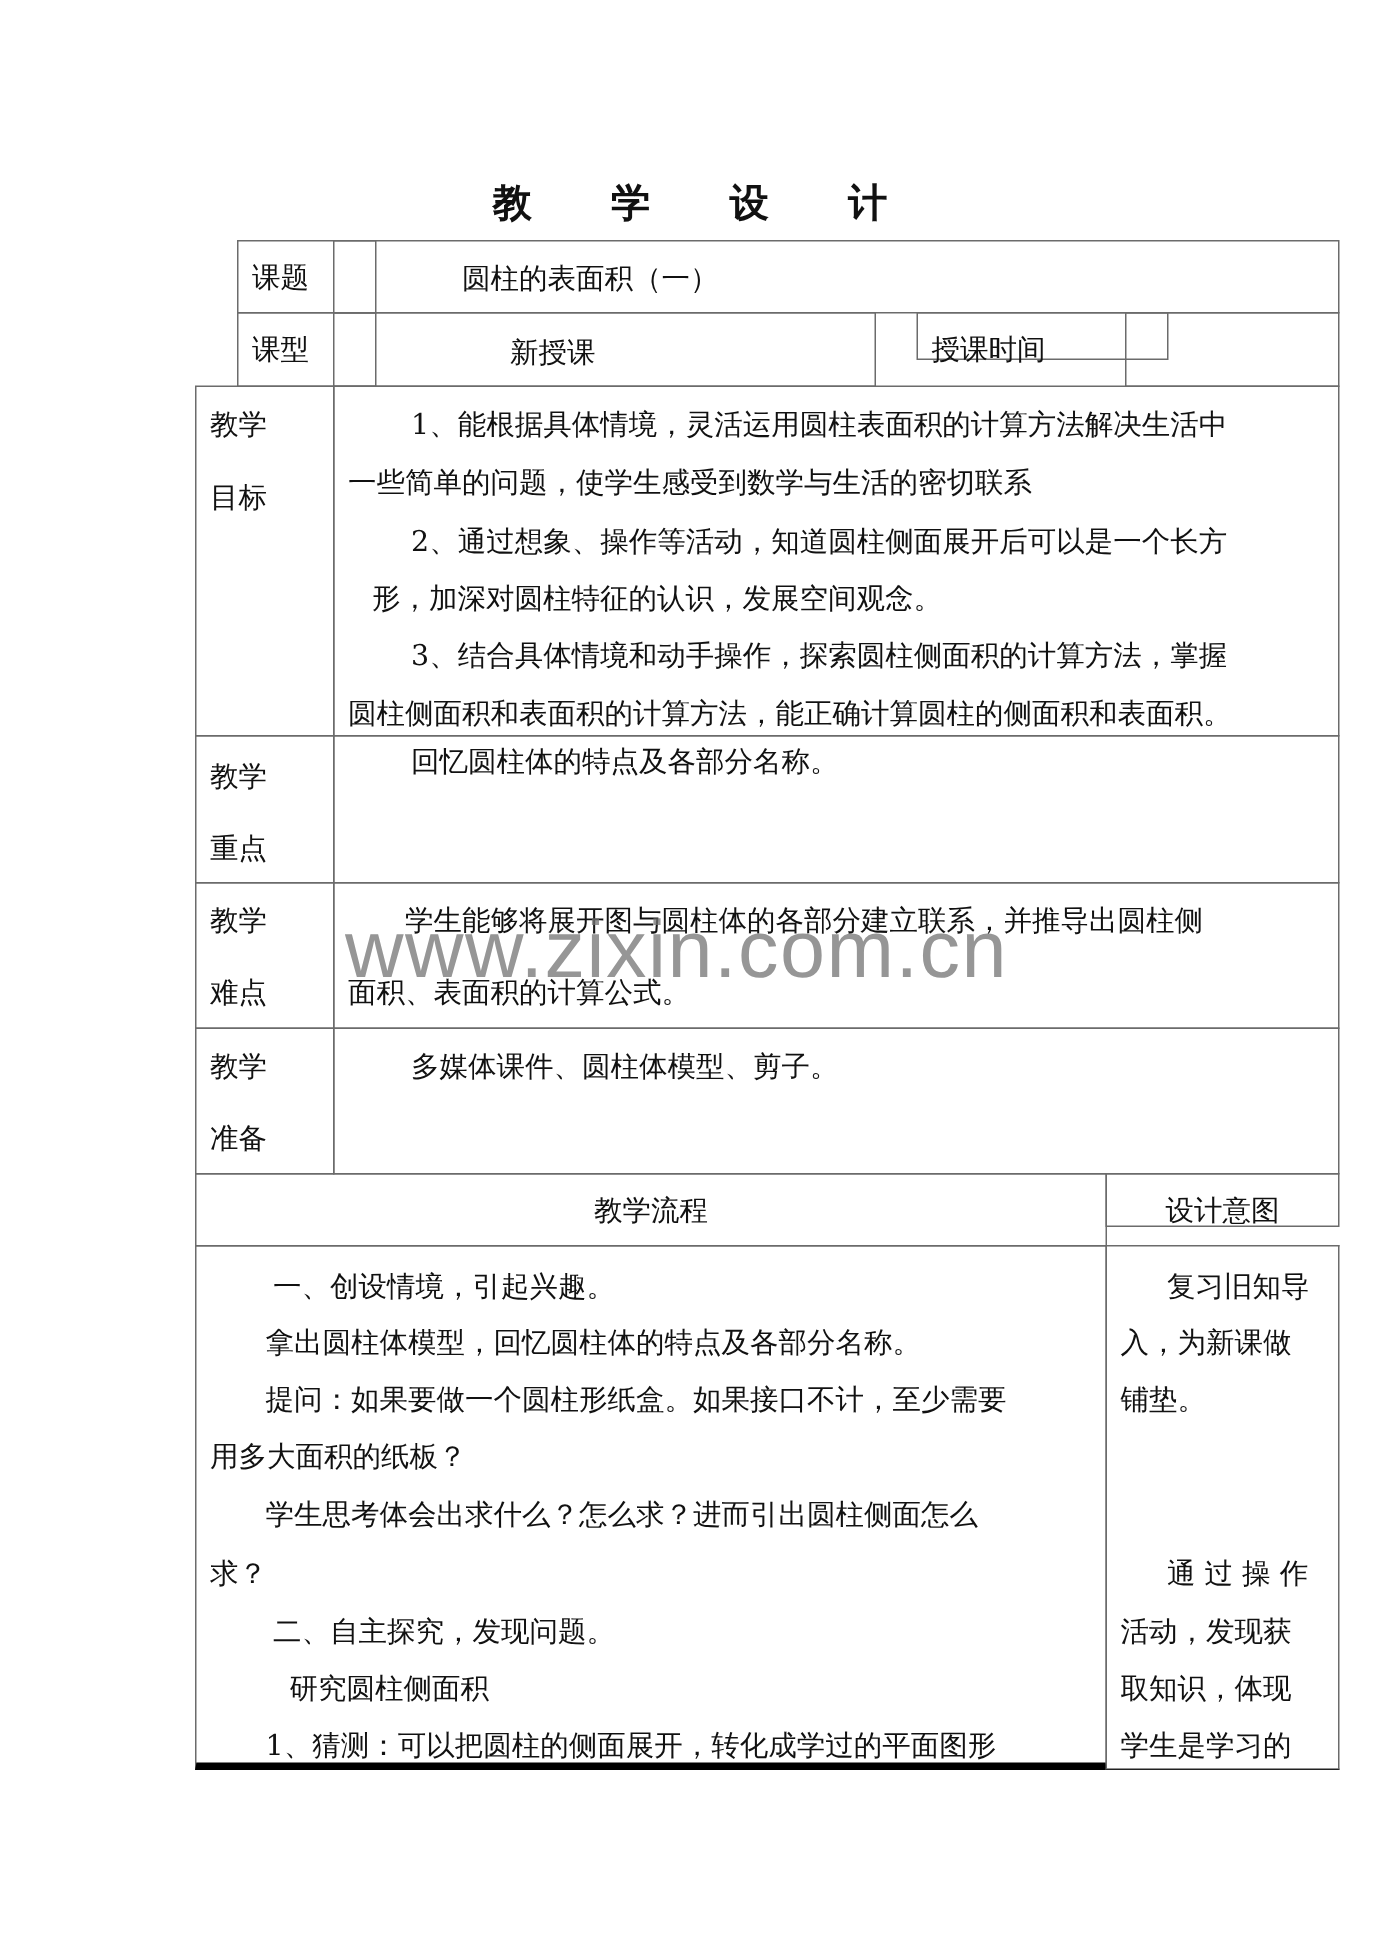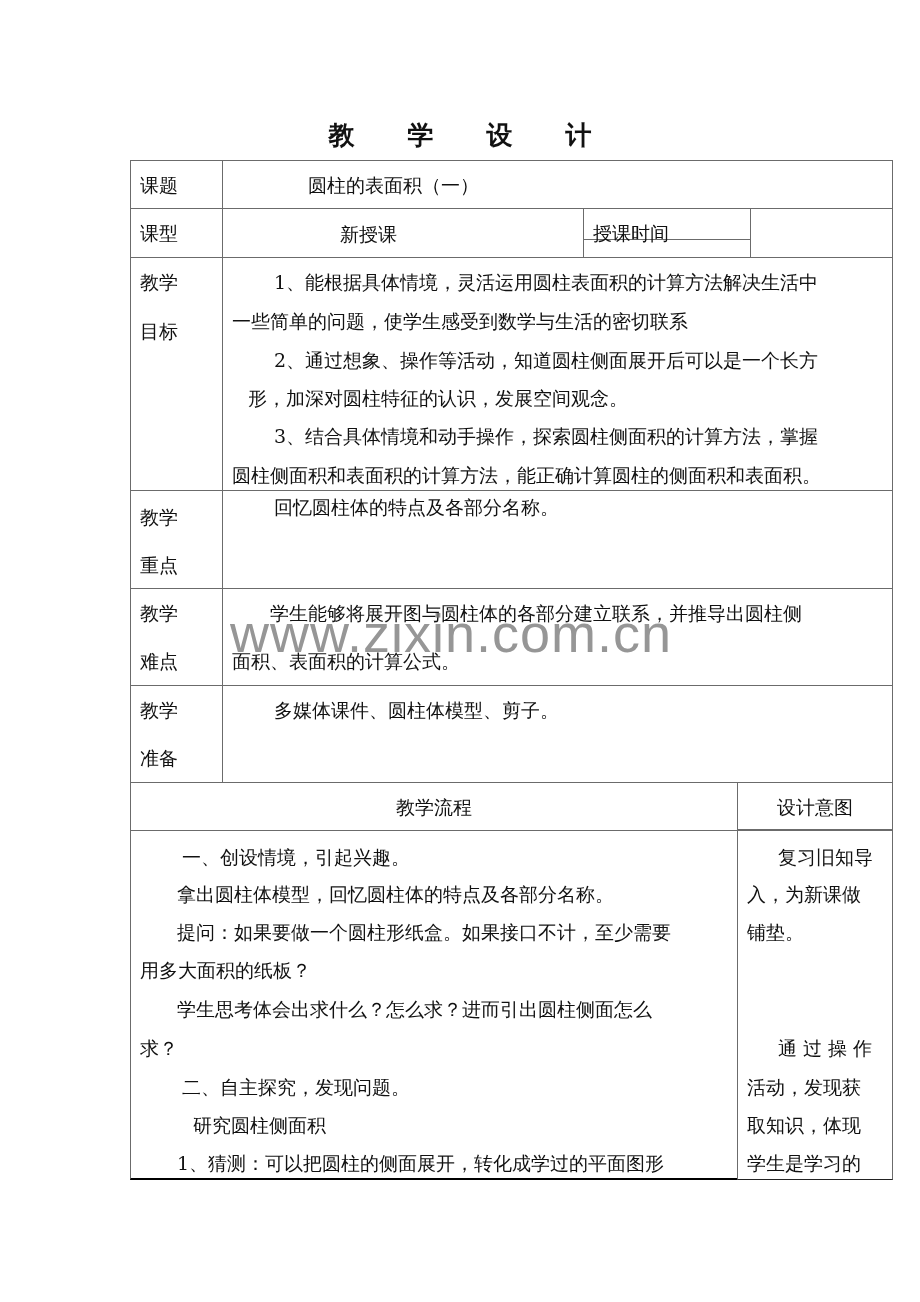--- a/index.html
+++ b/index.html
@@ -3,21 +3,21 @@
 <meta charset="utf-8">
 <style>
   html, body { margin:0; padding:0; background:#ffffff; }
   body { width:920px; height:1302px; position:relative; overflow:hidden;
          font-family:"DejaVu Serif","Liberation Serif",serif; color:#111; }
   .title { position:absolute; left:0; width:920px; top:118px; text-align:center;
            font-family:"DejaVu Sans","Liberation Sans",sans-serif; font-size:26px; letter-spacing:22px;
            font-weight:bold; text-indent:22px; }
   .cell { position:absolute; box-sizing:border-box; border:1px solid #6b6b6b; }
   .txt { font-size:19px; line-height:49px; }
-  .label { padding-left:9px; font-size:19px; line-height:48px; }
+  .label { padding-left:9px; font-size:19px; line-height:48px;margin-left:28px; }
   .p { position:absolute; font-size:19px; white-space:nowrap; }
   .watermark { position:absolute; left:230px; top:602px; font-family:"Liberation Sans","DejaVu Sans",sans-serif;
                font-size:54px; color:#737373; letter-spacing:1px; opacity:0.75; pointer-events:none; white-space:nowrap; }
 </style>
 </head>
 <body>
 
 <div class="title">教 学 设 计</div>
 
 <div>
@@ -70,25 +70,25 @@
   </div>
   <div class="cell" style="left:222px;top:685px;width:671px;height:98px;">
     <span class="p" style="left:51px;top:12px;">多媒体课件、圆柱体模型、剪子。</span>
   </div>
 </div>
 
 <div>
   <div class="cell" style="left:130px;top:782px;width:608px;height:49px;text-align:center;">
     <span class="txt">教学流程</span>
   </div>
-  <div class="cell" style="left:737px;top:782px;width:156px;height:48px;text-align:center;">
+  <div class="cell" style="left:737px;top:782px;width:156px;height:36px;text-align:center;">
     <span class="txt">设计意图</span>
   </div>
 
-  <div class="cell" style="left:130px;top:830px;width:608px;height:350px;border-bottom:2px solid #000000;">
+  <div class="cell" style="left:130px;top:830px;width:608px;height:350px;border-bottom:5px solid #000000;">
     <span class="p" style="left:51px;top:14px;">一、创设情境，引起兴趣。</span>
     <span class="p" style="left:46px;top:89px;">提问：如果要做一个圆柱形纸盒。如果接口不计，至少需要</span>
     <span class="p" style="left:46px;top:51px;">拿出圆柱体模型，回忆圆柱体的特点及各部分名称。</span>
     <span class="p" style="left:9px;top:127px;">用多大面积的纸板？</span>
     <span class="p" style="left:46px;top:166px;">学生思考体会出求什么？怎么求？进而引出圆柱侧面怎么</span>
     <span class="p" style="left:9px;top:205px;">求？</span>
     <span class="p" style="left:51px;top:244px;">二、自主探究，发现问题。</span>
     <span class="p" style="left:62px;top:282px;">研究圆柱侧面积</span>
     <span class="p" style="left:46px;top:320px;">1、猜测：可以把圆柱的侧面展开，转化成学过的平面图形</span>
   </div>

